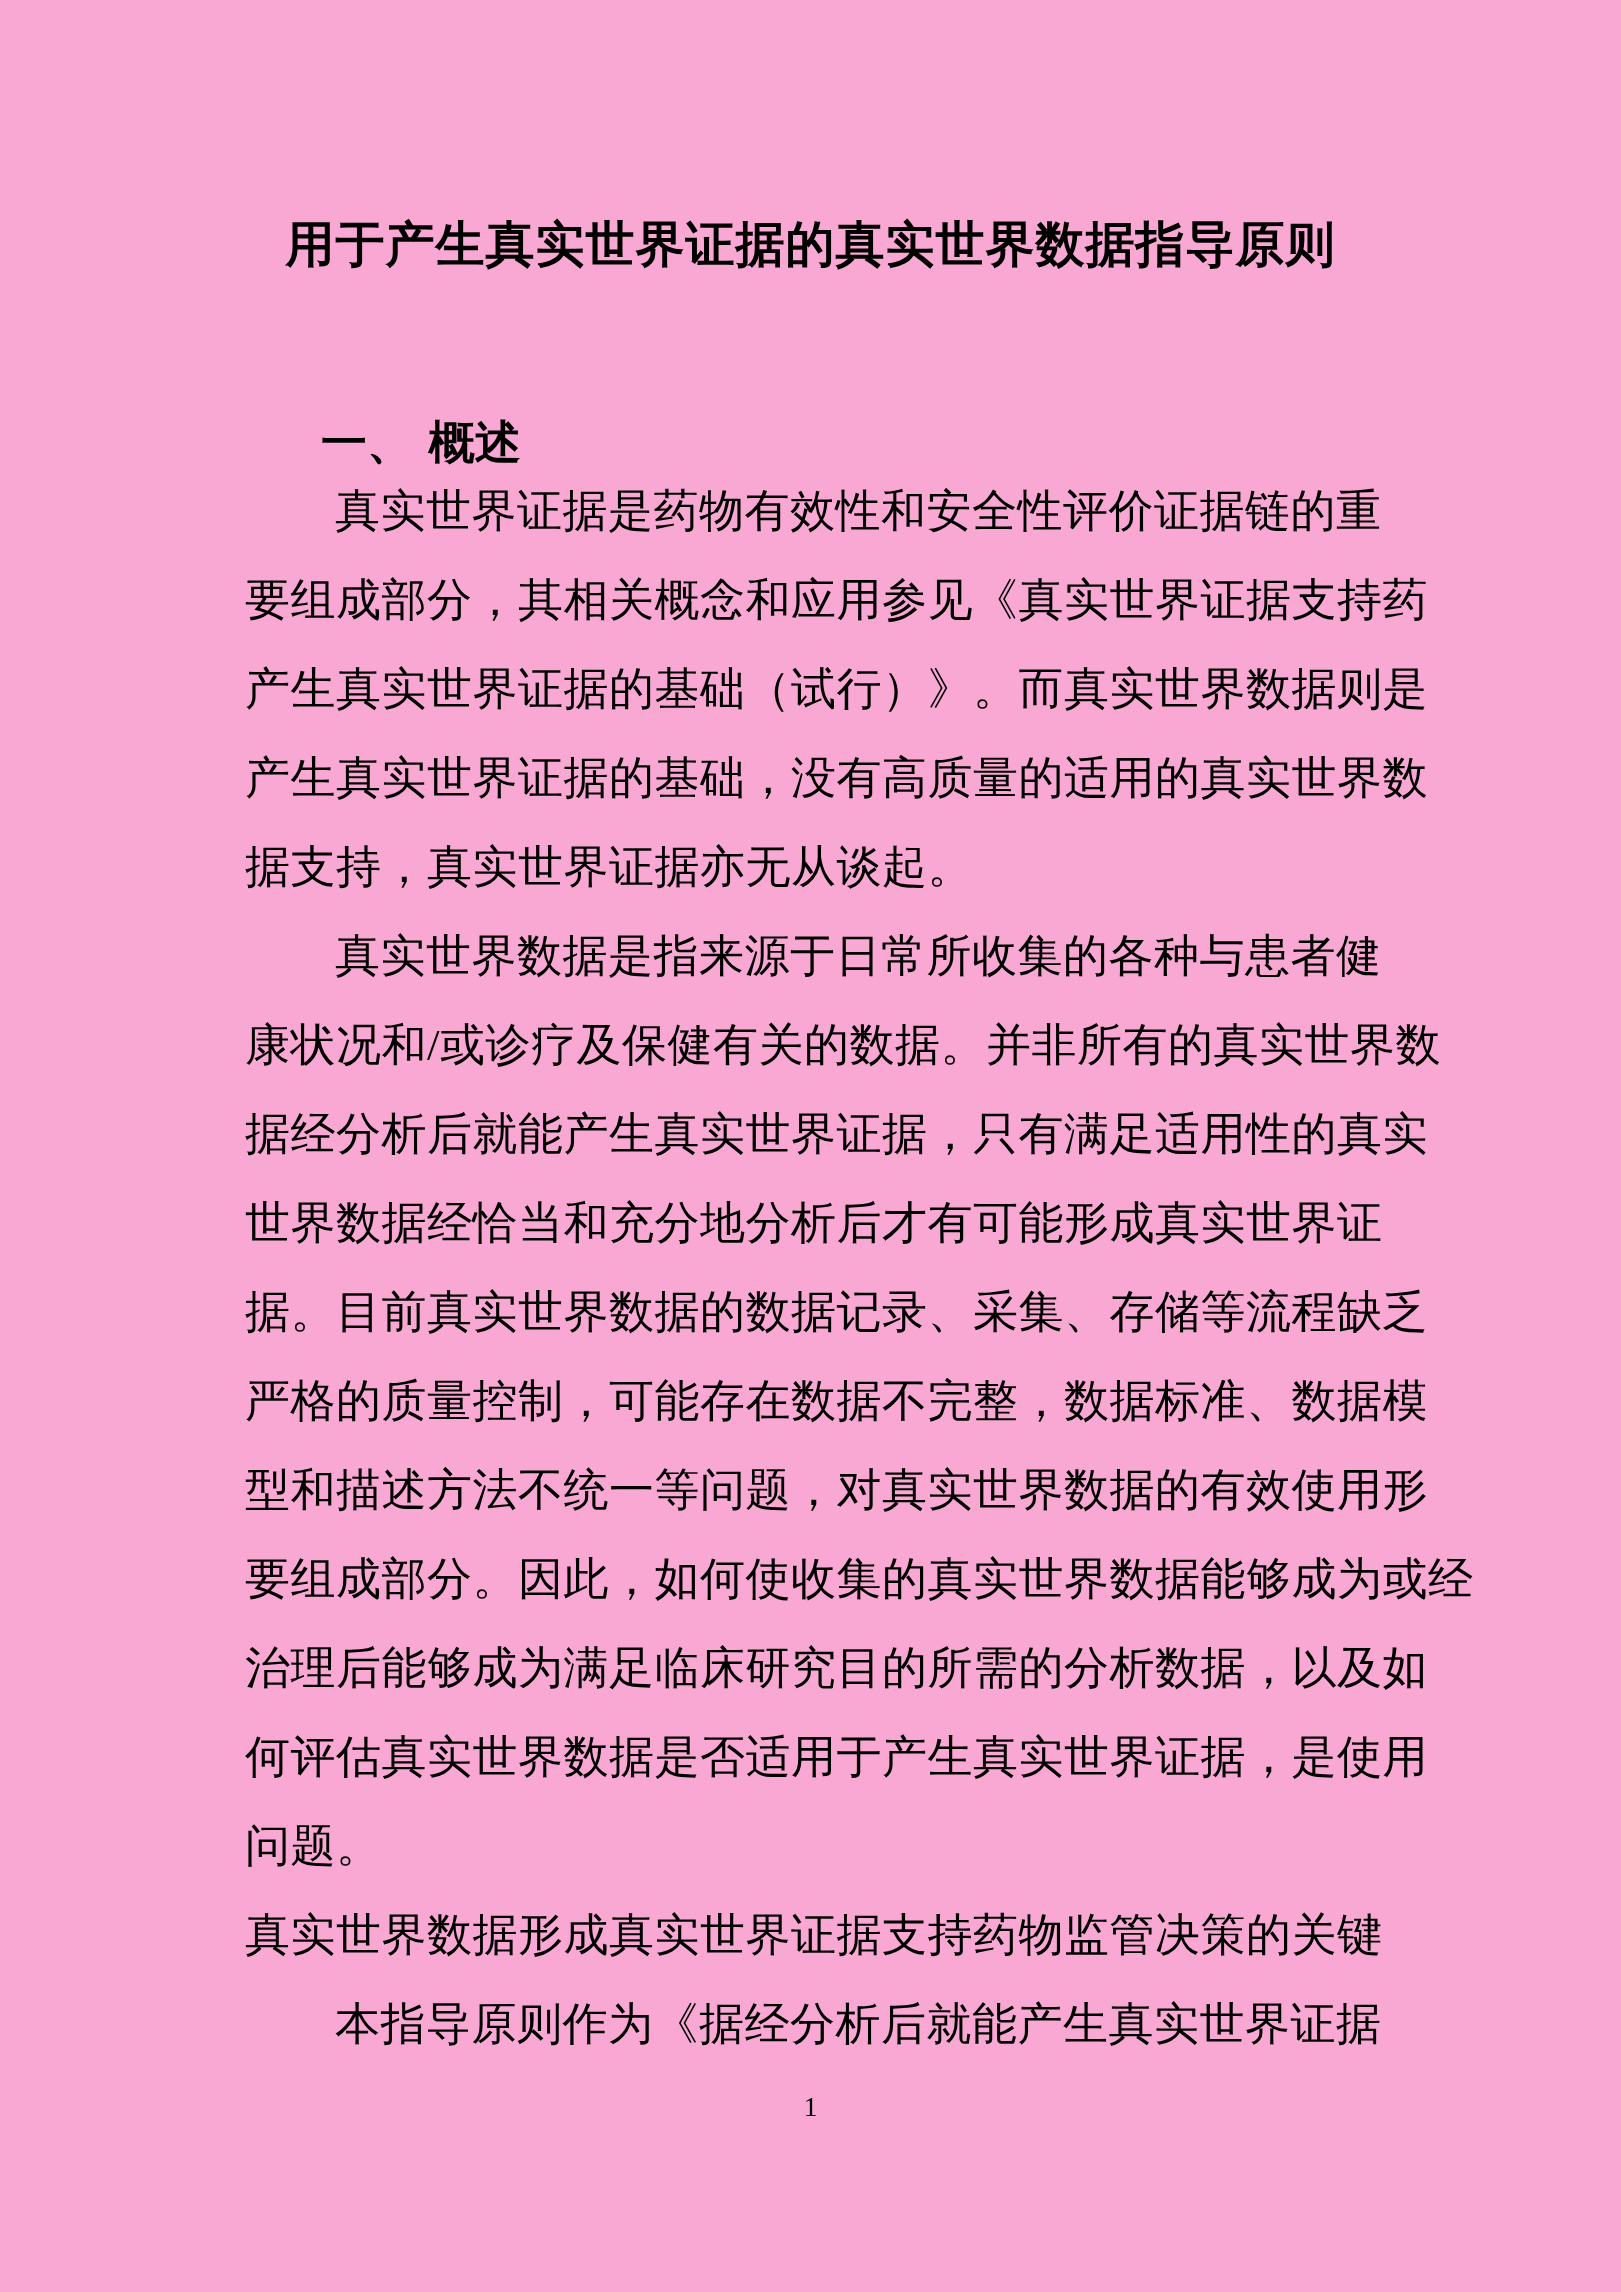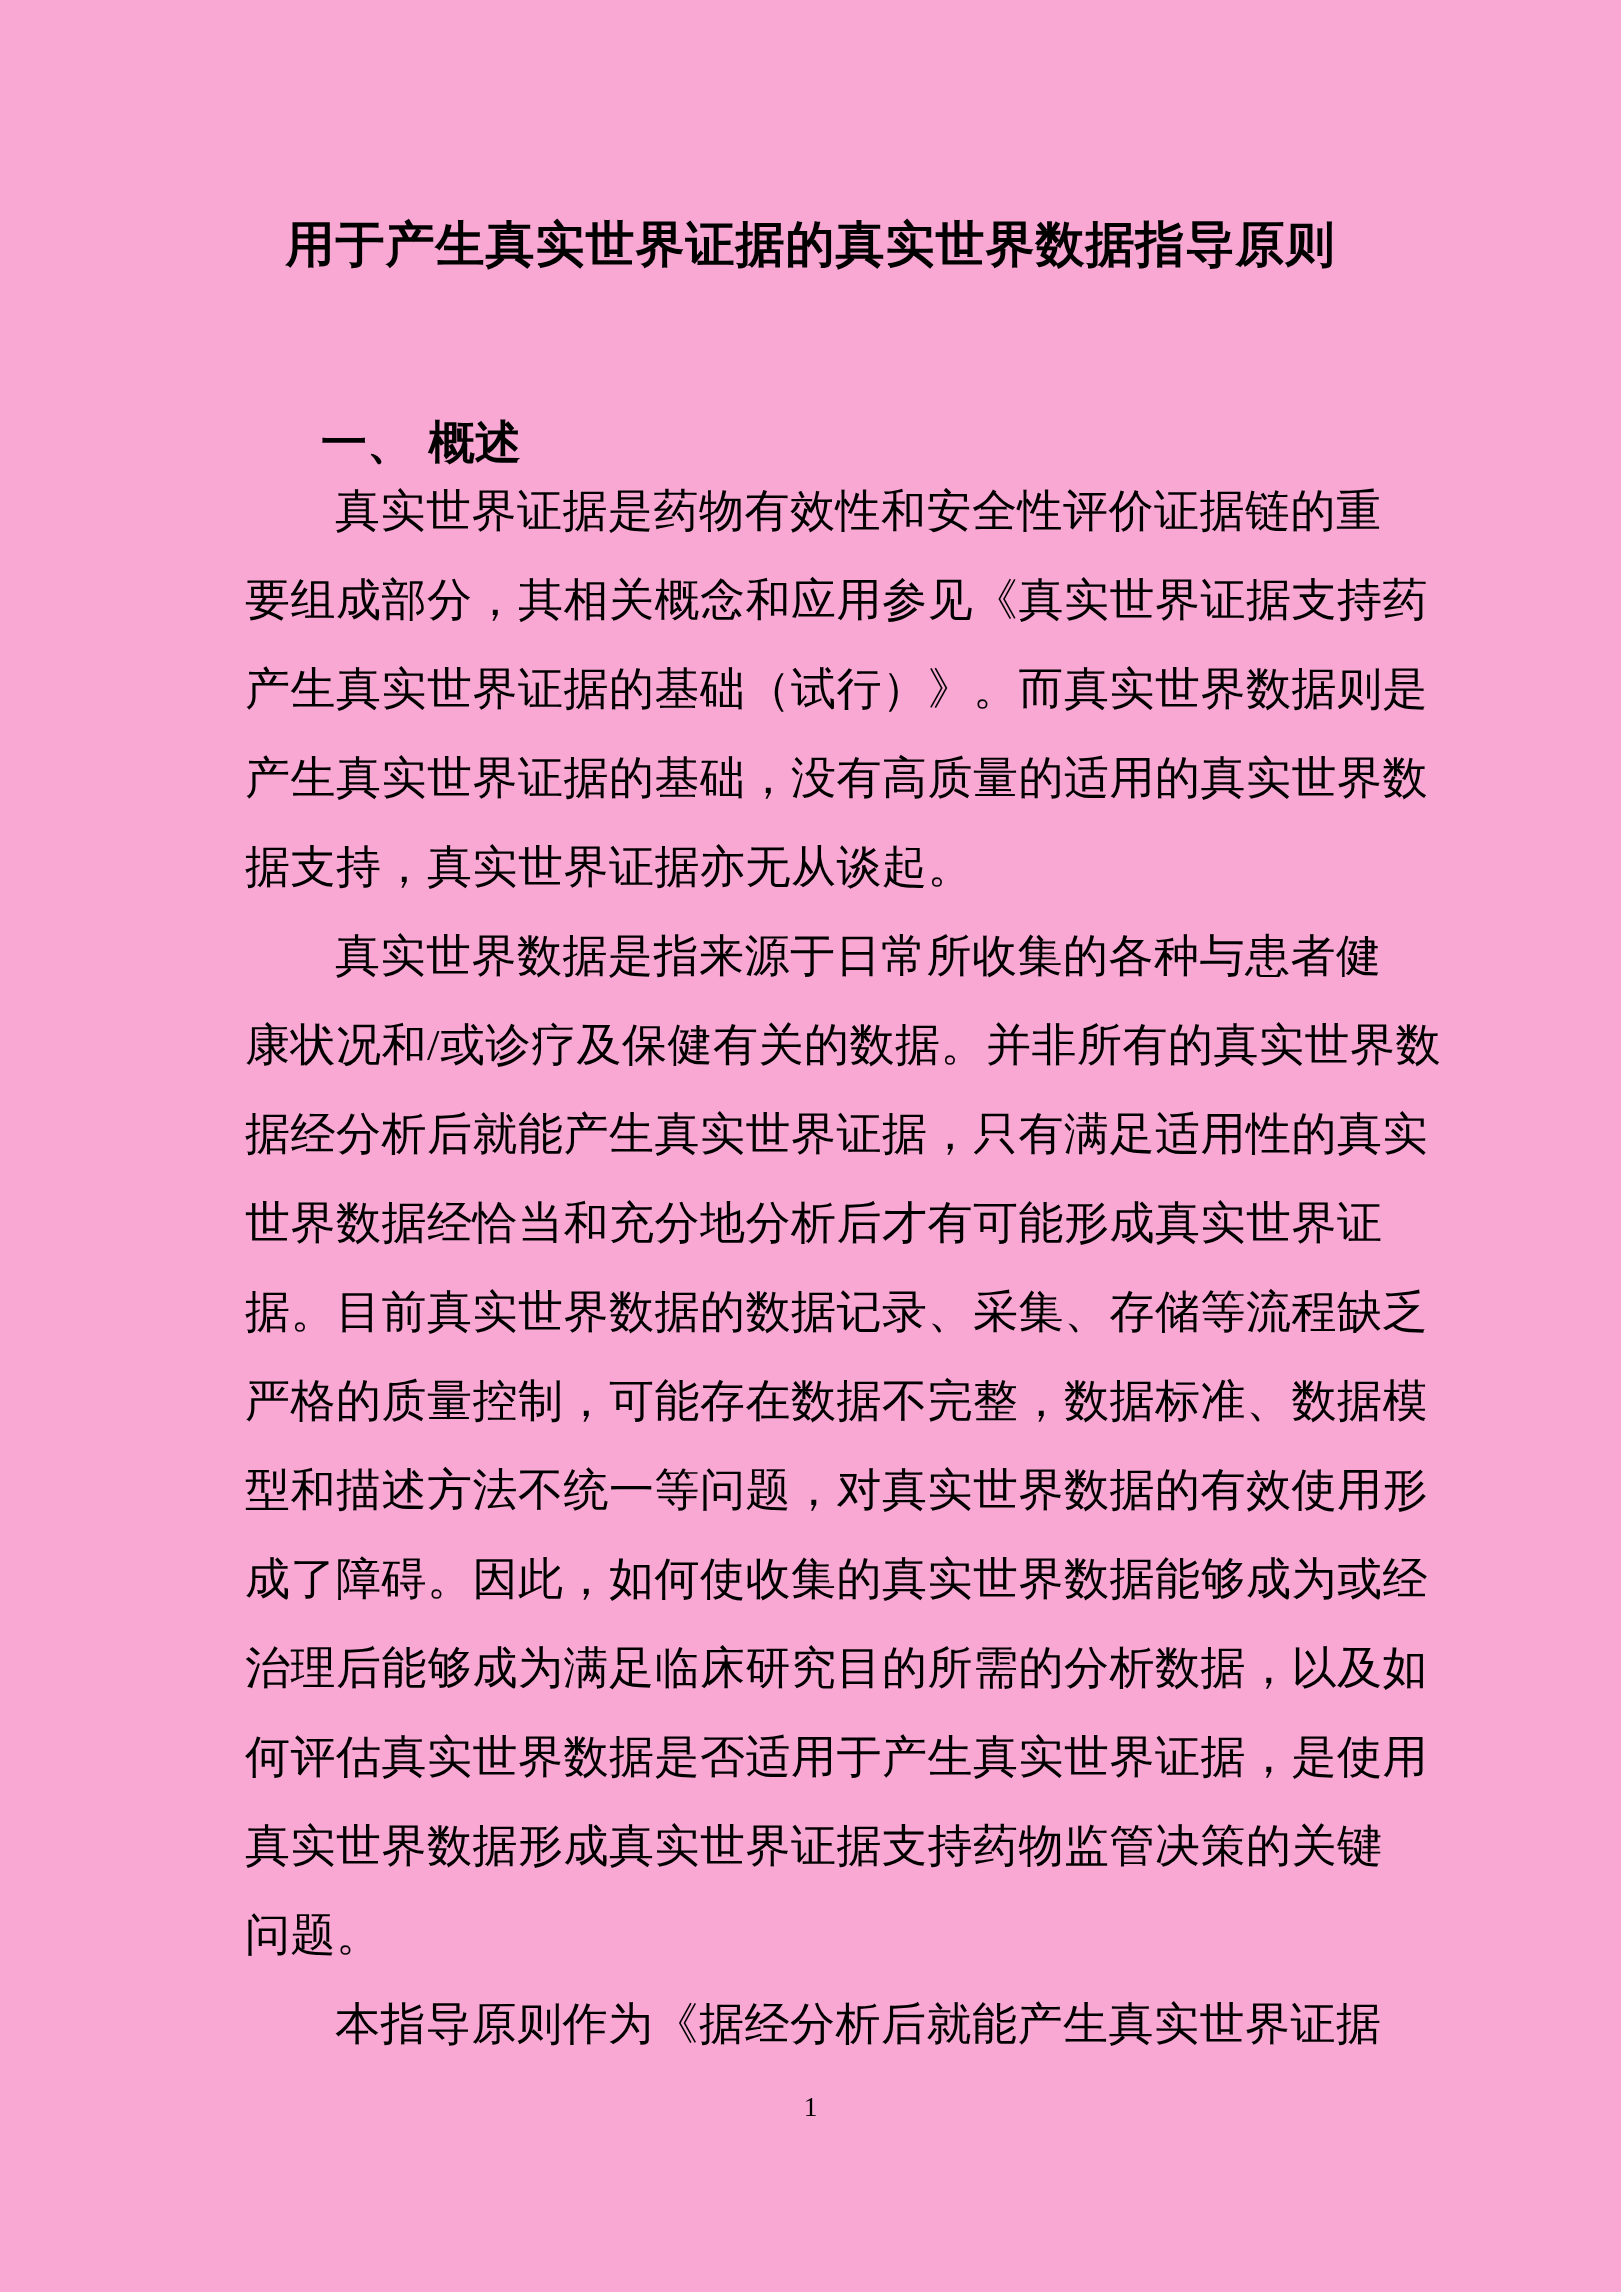--- a/index.html
+++ b/index.html
@@ -76,24 +76,24 @@
       <div class="line">产生真实世界证据的基础（试行）》。而真实世界数据则是</div>
       <div class="line">产生真实世界证据的基础，没有高质量的适用的真实世界数</div>
       <div class="line">据支持，真实世界证据亦无从谈起。</div>
       <div class="line indent">真实世界数据是指来源于日常所收集的各种与患者健</div>
       <div class="line">康状况和/或诊疗及保健有关的数据。并非所有的真实世界数</div>
       <div class="line">据经分析后就能产生真实世界证据，只有满足适用性的真实</div>
       <div class="line">世界数据经恰当和充分地分析后才有可能形成真实世界证</div>
       <div class="line">据。目前真实世界数据的数据记录、采集、存储等流程缺乏</div>
       <div class="line">严格的质量控制，可能存在数据不完整，数据标准、数据模</div>
       <div class="line">型和描述方法不统一等问题，对真实世界数据的有效使用形</div>
-      <div class="line">成了障碍。因此，如何使收集的真实世界数据能够成为或经</div>
+      <div class="line">要组成部分。因此，如何使收集的真实世界数据能够成为或经</div>
       <div class="line">治理后能够成为满足临床研究目的所需的分析数据，以及如</div>
       <div class="line">何评估真实世界数据是否适用于产生真实世界证据，是使用</div>
+      <div class="line">问题。</div>
       <div class="line">真实世界数据形成真实世界证据支持药物监管决策的关键</div>
-      <div class="line">问题。</div>
       <div class="line indent">本指导原则作为《据经分析后就能产生真实世界证据</div>
     </div>
 
   <div class="page-number">1</div>
 
 </div>
 
 
 </body></html>

